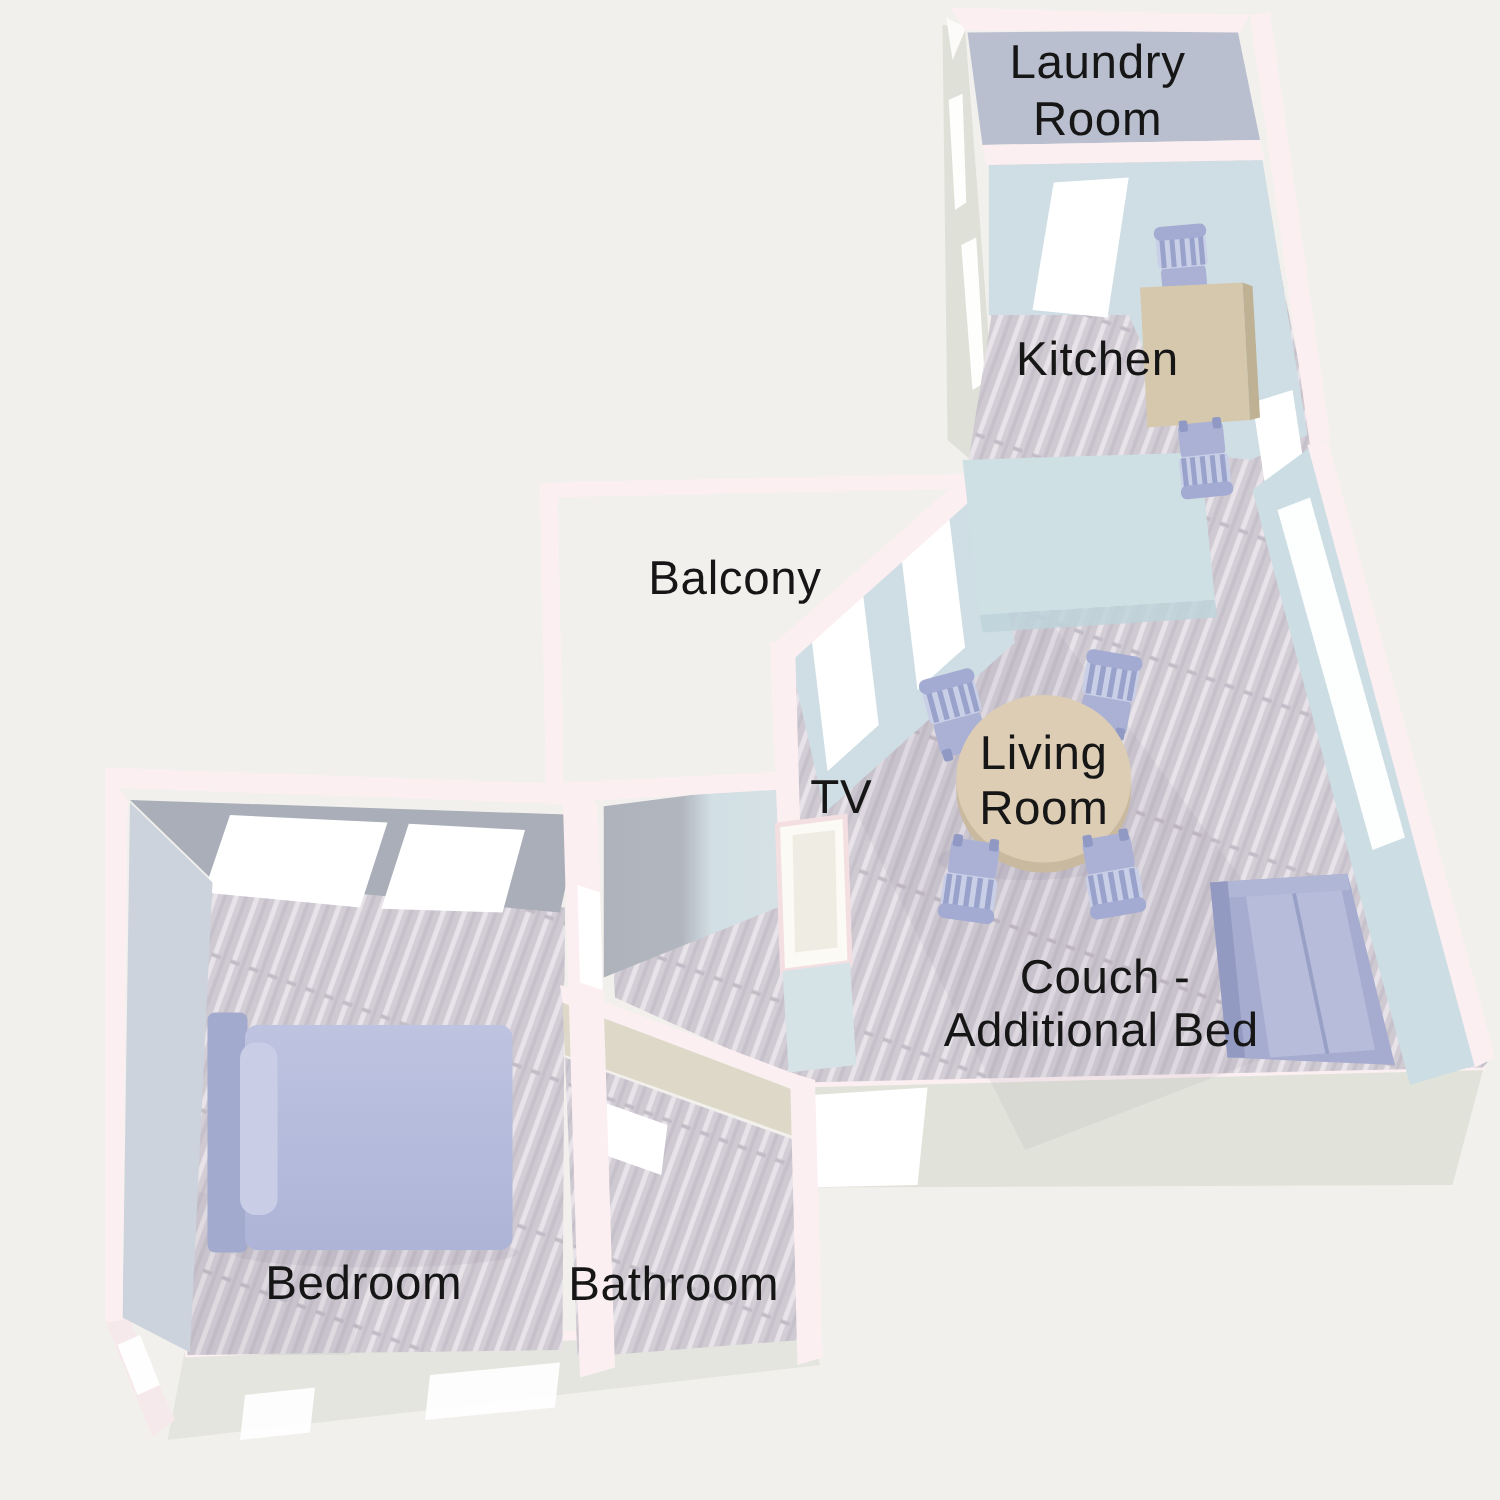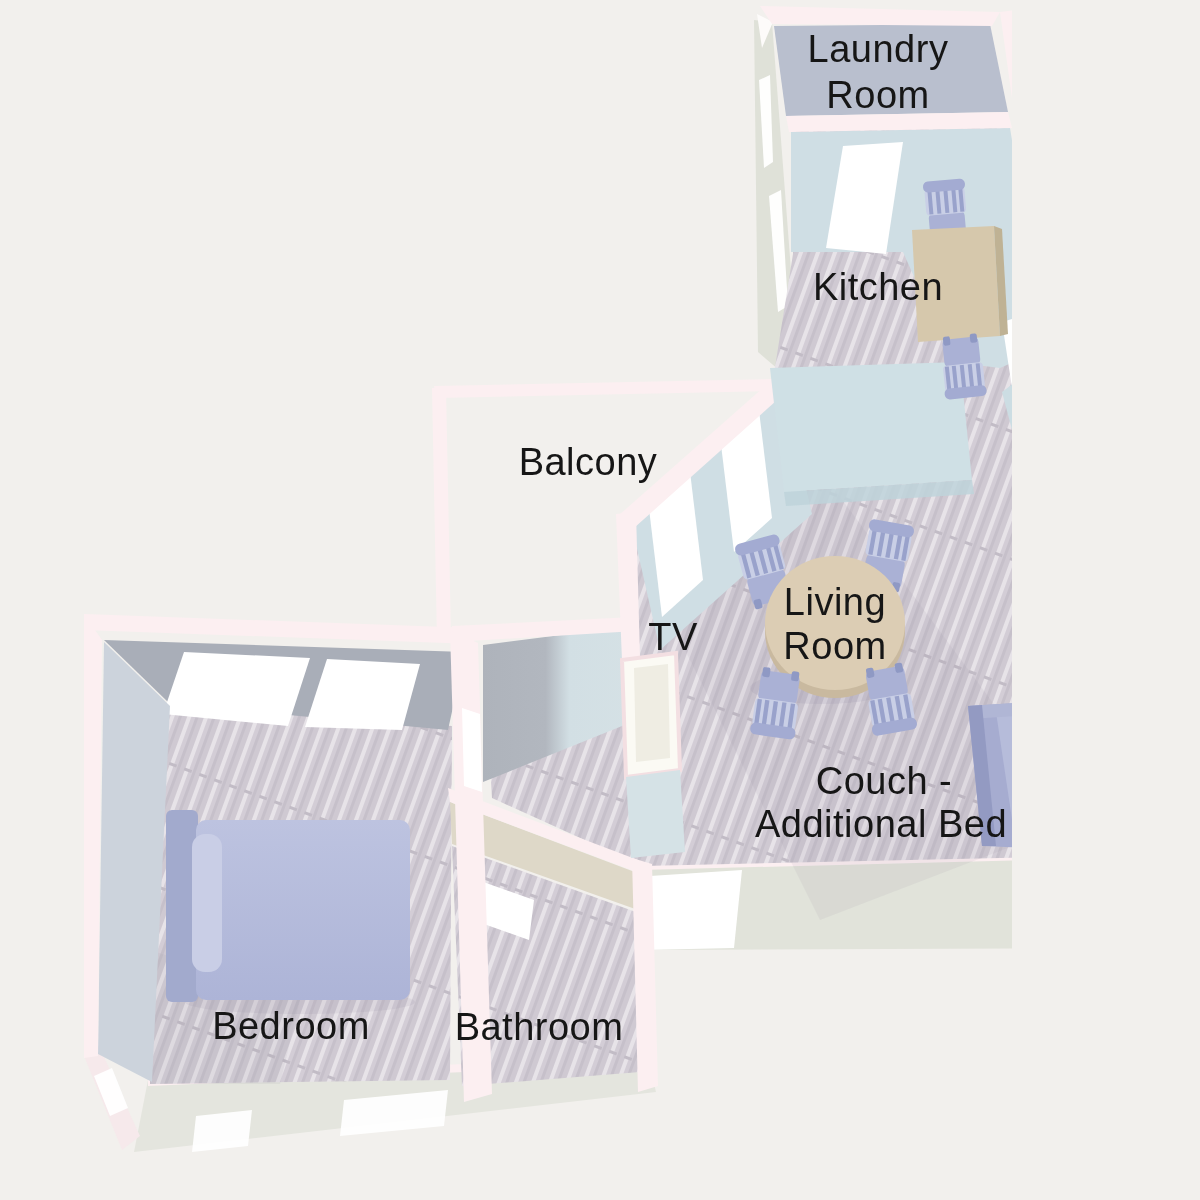--- a/index.html
+++ b/index.html
@@ -1,16 +1,16 @@
 <!DOCTYPE html>
 <html><head>
 <meta charset="utf-8">
 <style>
   html,body{margin:0;padding:0;background:#f2f0ed;}
-  .stage{width:1012px;height:1200px;position:relative;overflow:hidden;}
+  .stage{width:1200px;height:1200px;position:relative;overflow:hidden;}
   svg{display:block;}
   text{font-family:"Liberation Sans","DejaVu Sans",sans-serif;
        font-size:38px;fill:#161616;letter-spacing:.5px;}
   .lbl{text-anchor:middle;}
 </style>
 </head>
 <body>
 
 <div class="stage">
 <svg width="1200" height="1200" viewBox="0 0 1200 1200">

